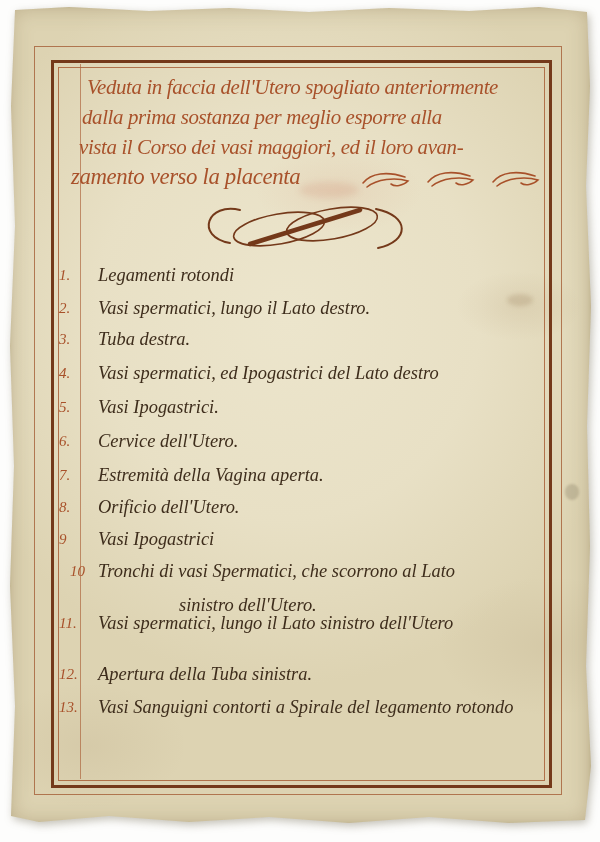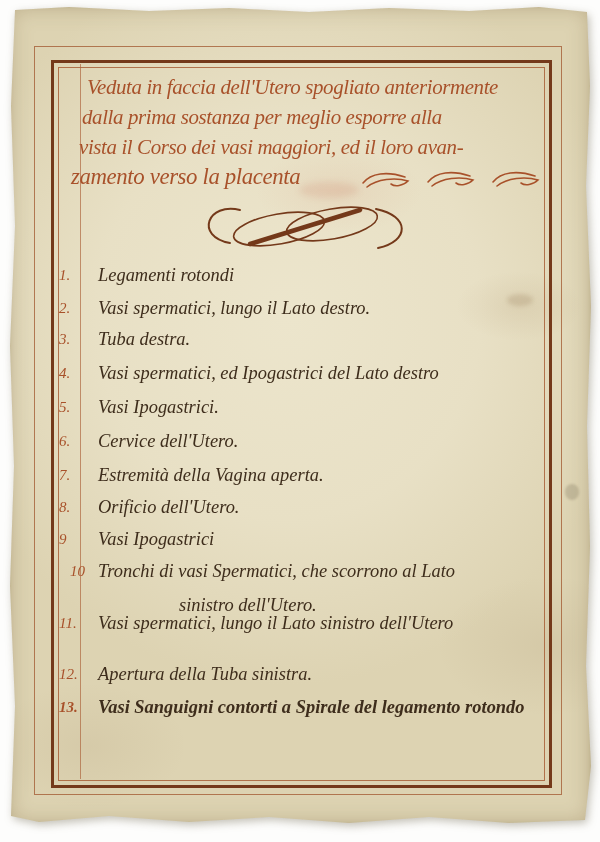--- a/index.html
+++ b/index.html
@@ -64,21 +64,21 @@
   }
   .txt{
     position:absolute;left:89px;color:#3e2d1c;font-style:italic;
     font-size:19px;white-space:nowrap;display:inline-block;
     transform:scaleX(.97);transform-origin:left top;
   }
   .cont{left:170px;}
   .r1{top:258px;}  .r2{top:291px;}  .r3{top:322px;}  .r4{top:356px;}
   .r5{top:390px;}  .r6{top:424px;}  .r7{top:458px;}  .r8{top:490px;}
   .r9{top:522px;}  .r10{top:554px;text-align:right;} .r10b{top:588px;} .r11{top:606px;}
-  .r12{top:657px;} .r13{top:690px;font-weight:bold;}
+  .r12{top:657px;} .r13{top:690px;}
   .stain{position:absolute;border-radius:50%;pointer-events:none;}
   .stain-a{left:290px;top:176px;width:60px;height:16px;background:rgba(190,85,60,.12);filter:blur(3px);}
   .stain-b{left:498px;top:288px;width:26px;height:12px;background:rgba(125,95,55,.18);filter:blur(2px);}
   .stain-c{left:556px;top:478px;width:14px;height:16px;background:rgba(90,80,60,.22);filter:blur(1px);}
   svg{display:block;}
 </style>
 </head>
 <body>
 
 <div class="paper-wrap">

